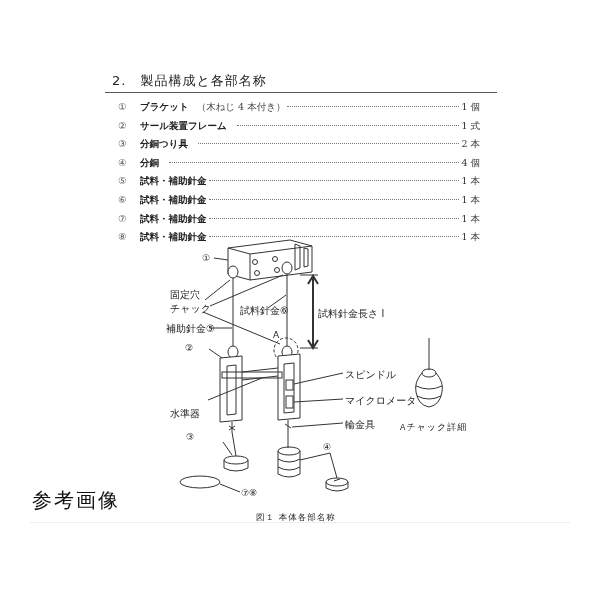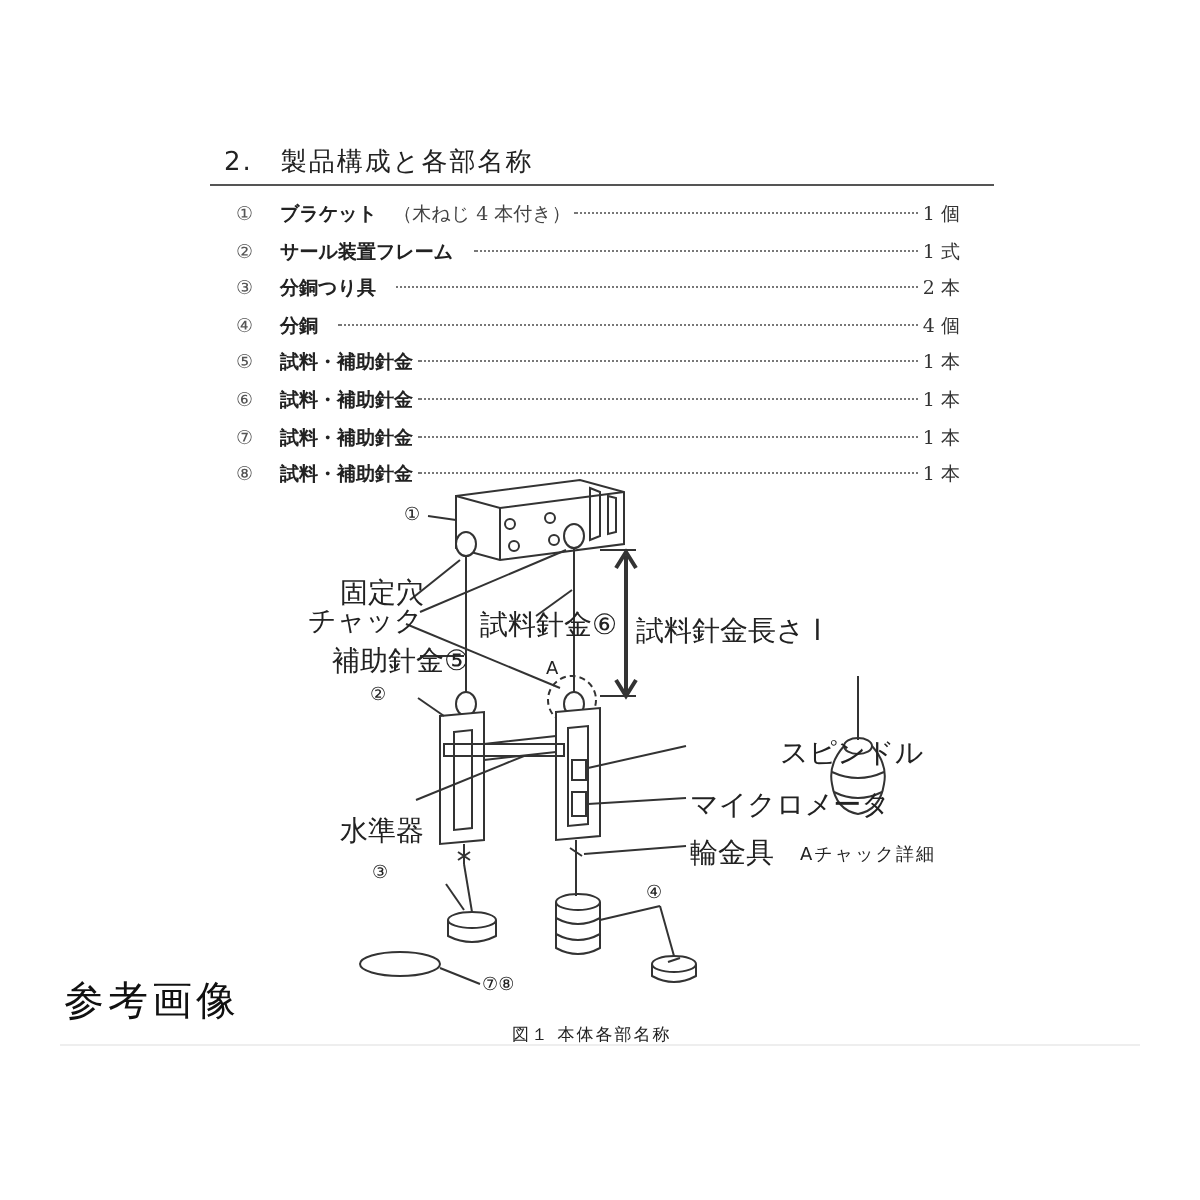--- a/index.html
+++ b/index.html
@@ -8,21 +8,21 @@
   .heading .num{margin-right:14px;}
   .rule{position:absolute;left:105px;top:92px;width:392px;height:1px;background:#555;}
   .list{position:absolute;left:118px;top:101px;width:362px;}
   .row{display:flex;align-items:baseline;height:18.6px;font-size:9.5px;white-space:nowrap;}
   .row .idx{width:22px;color:#555;font-family:"DejaVu Serif",serif;}
   .row .name{font-weight:bold;color:#222;}
   .row .spec{margin-left:8px;color:#444;font-family:"DejaVu Serif",serif;}
   .row .dots{flex:1;border-bottom:1px dotted #777;margin:0 2px;transform:translateY(-3px);}
   .row .qty{font-family:"DejaVu Serif",serif;color:#333;}
   .fig{position:absolute;left:0;top:0;width:600px;height:600px;}
-  .lbl{position:absolute;font-size:14px;color:#222;white-space:nowrap;}
+  .lbl{position:absolute;font-size:10px;color:#222;white-space:nowrap;}
   .ref{position:absolute;font-size:20px;left:32px;top:487px;letter-spacing:2px;color:#111;font-family:"DejaVu Sans",sans-serif;}
   .caption{position:absolute;left:240px;top:512px;font-size:8.5px;letter-spacing:1px;color:#222;padding-left:16px;}
   .bottomline{position:absolute;left:30px;top:522px;width:540px;height:1px;background:#eee;}
 </style>
 </head>
 <body>
 
 <div class="heading">
   <span class="num">2.</span><span>製品構成と各部名称</span>
 </div>
@@ -162,30 +162,30 @@
   <path d="M343 373 L294 384"></path>
   <path d="M343 399 L294 402"></path>
   <path d="M343 423 L292 427"></path>
   <path d="M223 442 L232 455"></path>
   <path d="M330 453 L300 460"></path>
   <path d="M330 453 L337 478"></path>
 </svg>
 
 <span class="lbl" style="left:202px;top:253px;font-size:9px;">①</span>
 <span class="lbl" style="left:170px;top:288px;">固定穴</span>
-<span class="lbl" style="left:154px;top:302px;">チャック</span>
+<span class="lbl" style="left:170px;top:302px;">チャック</span>
 <span class="lbl" style="left:240px;top:304px;">試料針金⑥</span>
 <span class="lbl" style="left:318px;top:307px;">試料針金長さ l</span>
 <span class="lbl" style="left:166px;top:322px;">補助針金⑤</span>
 <span class="lbl" style="left:273px;top:330px;font-size:9px;">A</span>
 <span class="lbl" style="left:185px;top:343px;font-size:9px;">②</span>
-<span class="lbl" style="left:345px;top:368px;margin-left:45px;">スピンドル</span>
+<span class="lbl" style="left:345px;top:368px;">スピンドル</span>
 <span class="lbl" style="left:345px;top:394px;">マイクロメータ</span>
 <span class="lbl" style="left:170px;top:407px;">水準器</span>
 <span class="lbl" style="left:345px;top:418px;">輪金具</span>
 <span class="lbl" style="left:186px;top:432px;font-size:9px;">③</span>
 <span class="lbl" style="left:323px;top:442px;font-size:9px;">④</span>
 <span class="lbl" style="left:241px;top:488px;font-size:9px;">⑦⑧</span>
-<span class="lbl" style="left:400px;top:421px;font-size:9px;letter-spacing:1px;">Aチャック詳細</span>
+<span class="lbl" style="left:400px;top:421px;font-size:9px;letter-spacing:1px;font-family:Liberation Mono, monospace;">Aチャック詳細</span>
 
 <div class="ref">参考画像</div>
 <div class="caption">図１ 本体各部名称</div>
 <div class="bottomline"></div>
 
 </body></html>

